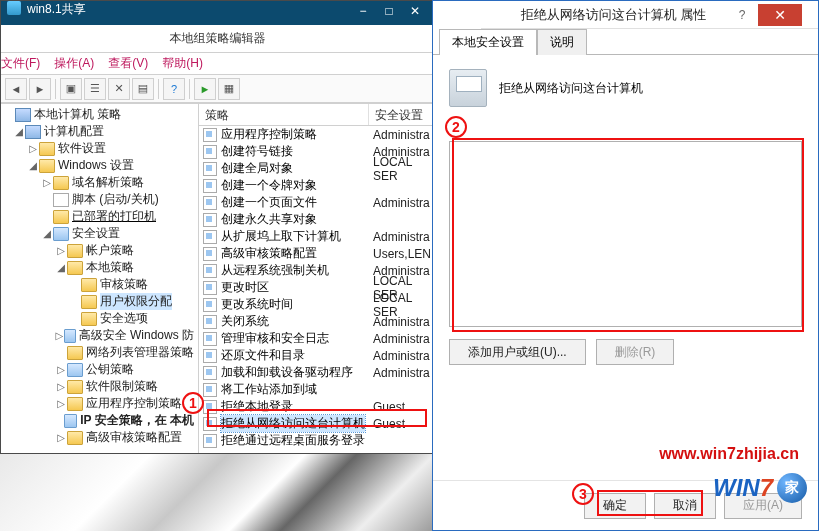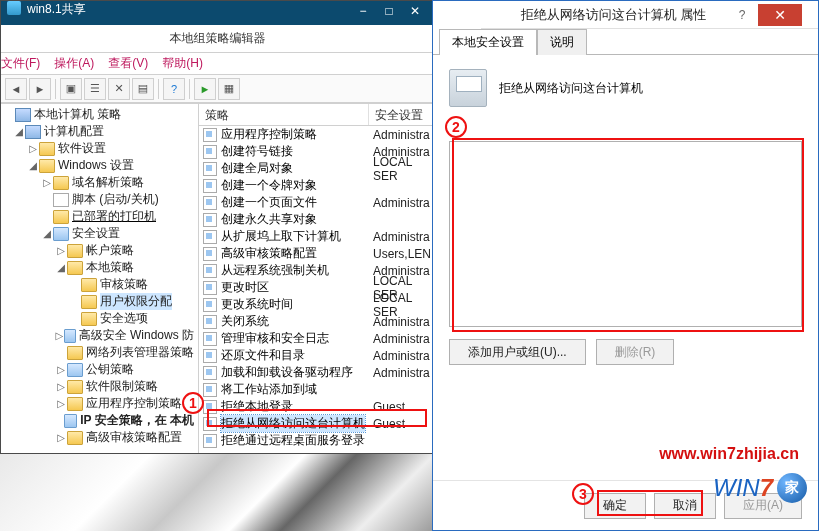--- a/index.html
+++ b/index.html
@@ -79,21 +79,21 @@
 .userlist { width:100%; height:186px; border:1px solid #b0b0b0; background:#fff; }
 
 .dlg-btns { display:flex; gap:10px; margin-top:12px; }
 .btn { height:26px; padding:0 18px; border:1px solid #b0b0b0; background:#f2f2f2; color:#222; display:inline-flex; align-items:center; justify-content:center; }
 .btn:disabled, .btn.disabled { color:#9a9a9a; }
 
 .dlg-footer { height:50px; display:flex; align-items:center; justify-content:flex-end; gap:8px; padding:0 16px; background:#fff; border-top:1px solid #e4e4e4; }
 
 .watermark { position:absolute; right:20px; bottom:68px; color:#d41010; font-weight:bold; font-size:16px; letter-spacing:0; }
 .logo { position:absolute; right:12px; bottom:28px; display:flex; align-items:center; }
-.logo .w { font-size:24px; font-weight:normal; font-style:italic; color:#1a63c2; }
+.logo .w { font-size:24px; font-weight:bold; font-style:italic; color:#1a63c2; }
 .logo .seven { font-size:24px; font-weight:bold; font-style:italic; color:#d42; }
 .logo .badge { width:30px; height:30px; border-radius:50%; background:radial-gradient(circle at 30% 30%,#6fb6ff,#1459a5); margin-left:4px; display:flex; align-items:center; justify-content:center; color:#fff; font-size:14px; font-weight:bold; }
 </style>
 </head>
 <body>
 
 <div class="bgphoto"></div>
 
 <div class="gpwin">
   <div class="titlebar">

